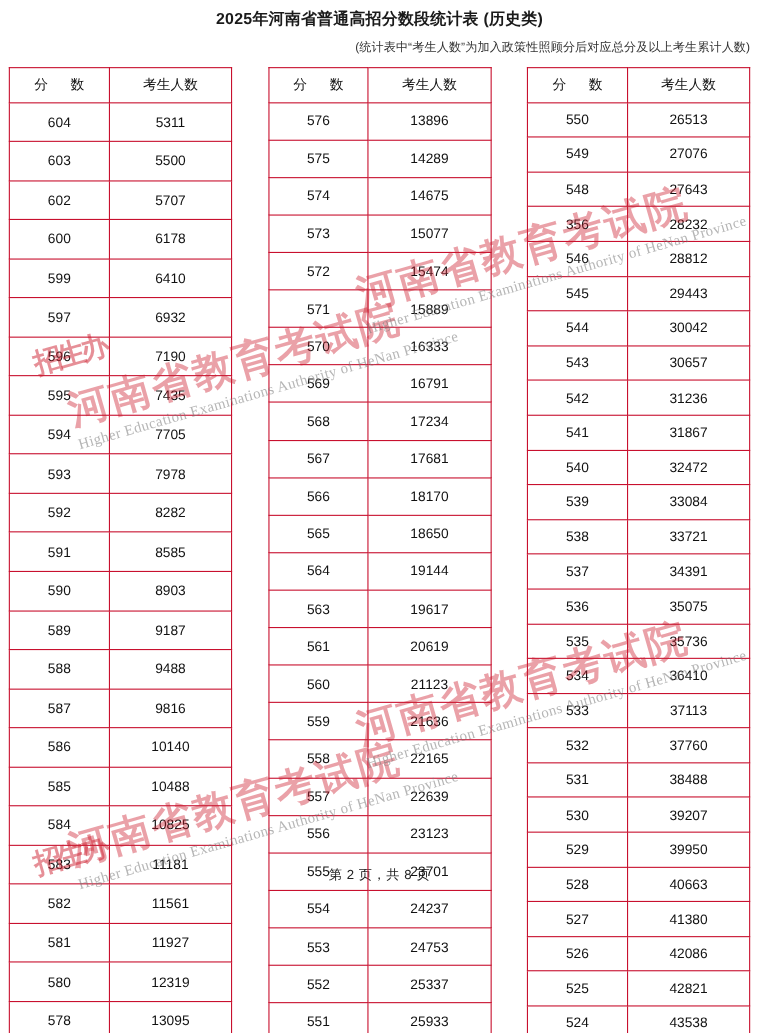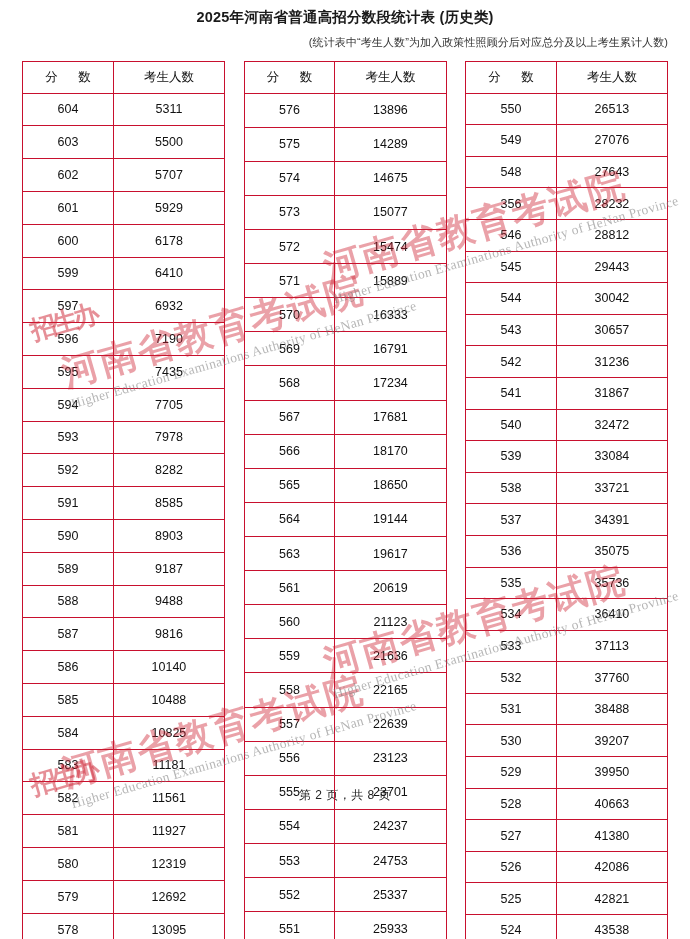--- a/index.html
+++ b/index.html
@@ -13,21 +13,21 @@
     font-family: "Liberation Sans", sans-serif;
     color: #111;
     position: relative;
     overflow: hidden;
   }
   .page {
     position: relative;
     width: 690px;
     height: 820px;
     box-sizing: border-box;
-    padding: 0 22px;
+    padding: 0 8px;
   }
   .title {
     text-align: center;
     font-size: 14.5px;
     font-weight: bold;
     color: #1a1a1a;
     padding-top: 8px;
     letter-spacing: 0.2px;
   }
   .subtitle {
@@ -154,24 +154,20 @@
           </tr>
           <tr>
             <td>603</td>
             <td>5500</td>
           </tr>
           <tr>
             <td>602</td>
             <td>5707</td>
           </tr>
           <tr>
-            <td>601</td>
-            <td>5929</td>
-          </tr>
-          <tr>
             <td>600</td>
             <td>6178</td>
           </tr>
           <tr>
             <td>599</td>
             <td>6410</td>
           </tr>
           <tr>
             <td>597</td>
             <td>6932</td>
@@ -236,24 +232,20 @@
             <td>582</td>
             <td>11561</td>
           </tr>
           <tr>
             <td>581</td>
             <td>11927</td>
           </tr>
           <tr>
             <td>580</td>
             <td>12319</td>
-          </tr>
-          <tr>
-            <td>579</td>
-            <td>12692</td>
           </tr>
           <tr>
             <td>578</td>
             <td>13095</td>
           </tr>
         </tbody>
     </table>
 
     <table class="score-table">
       <colgroup>

